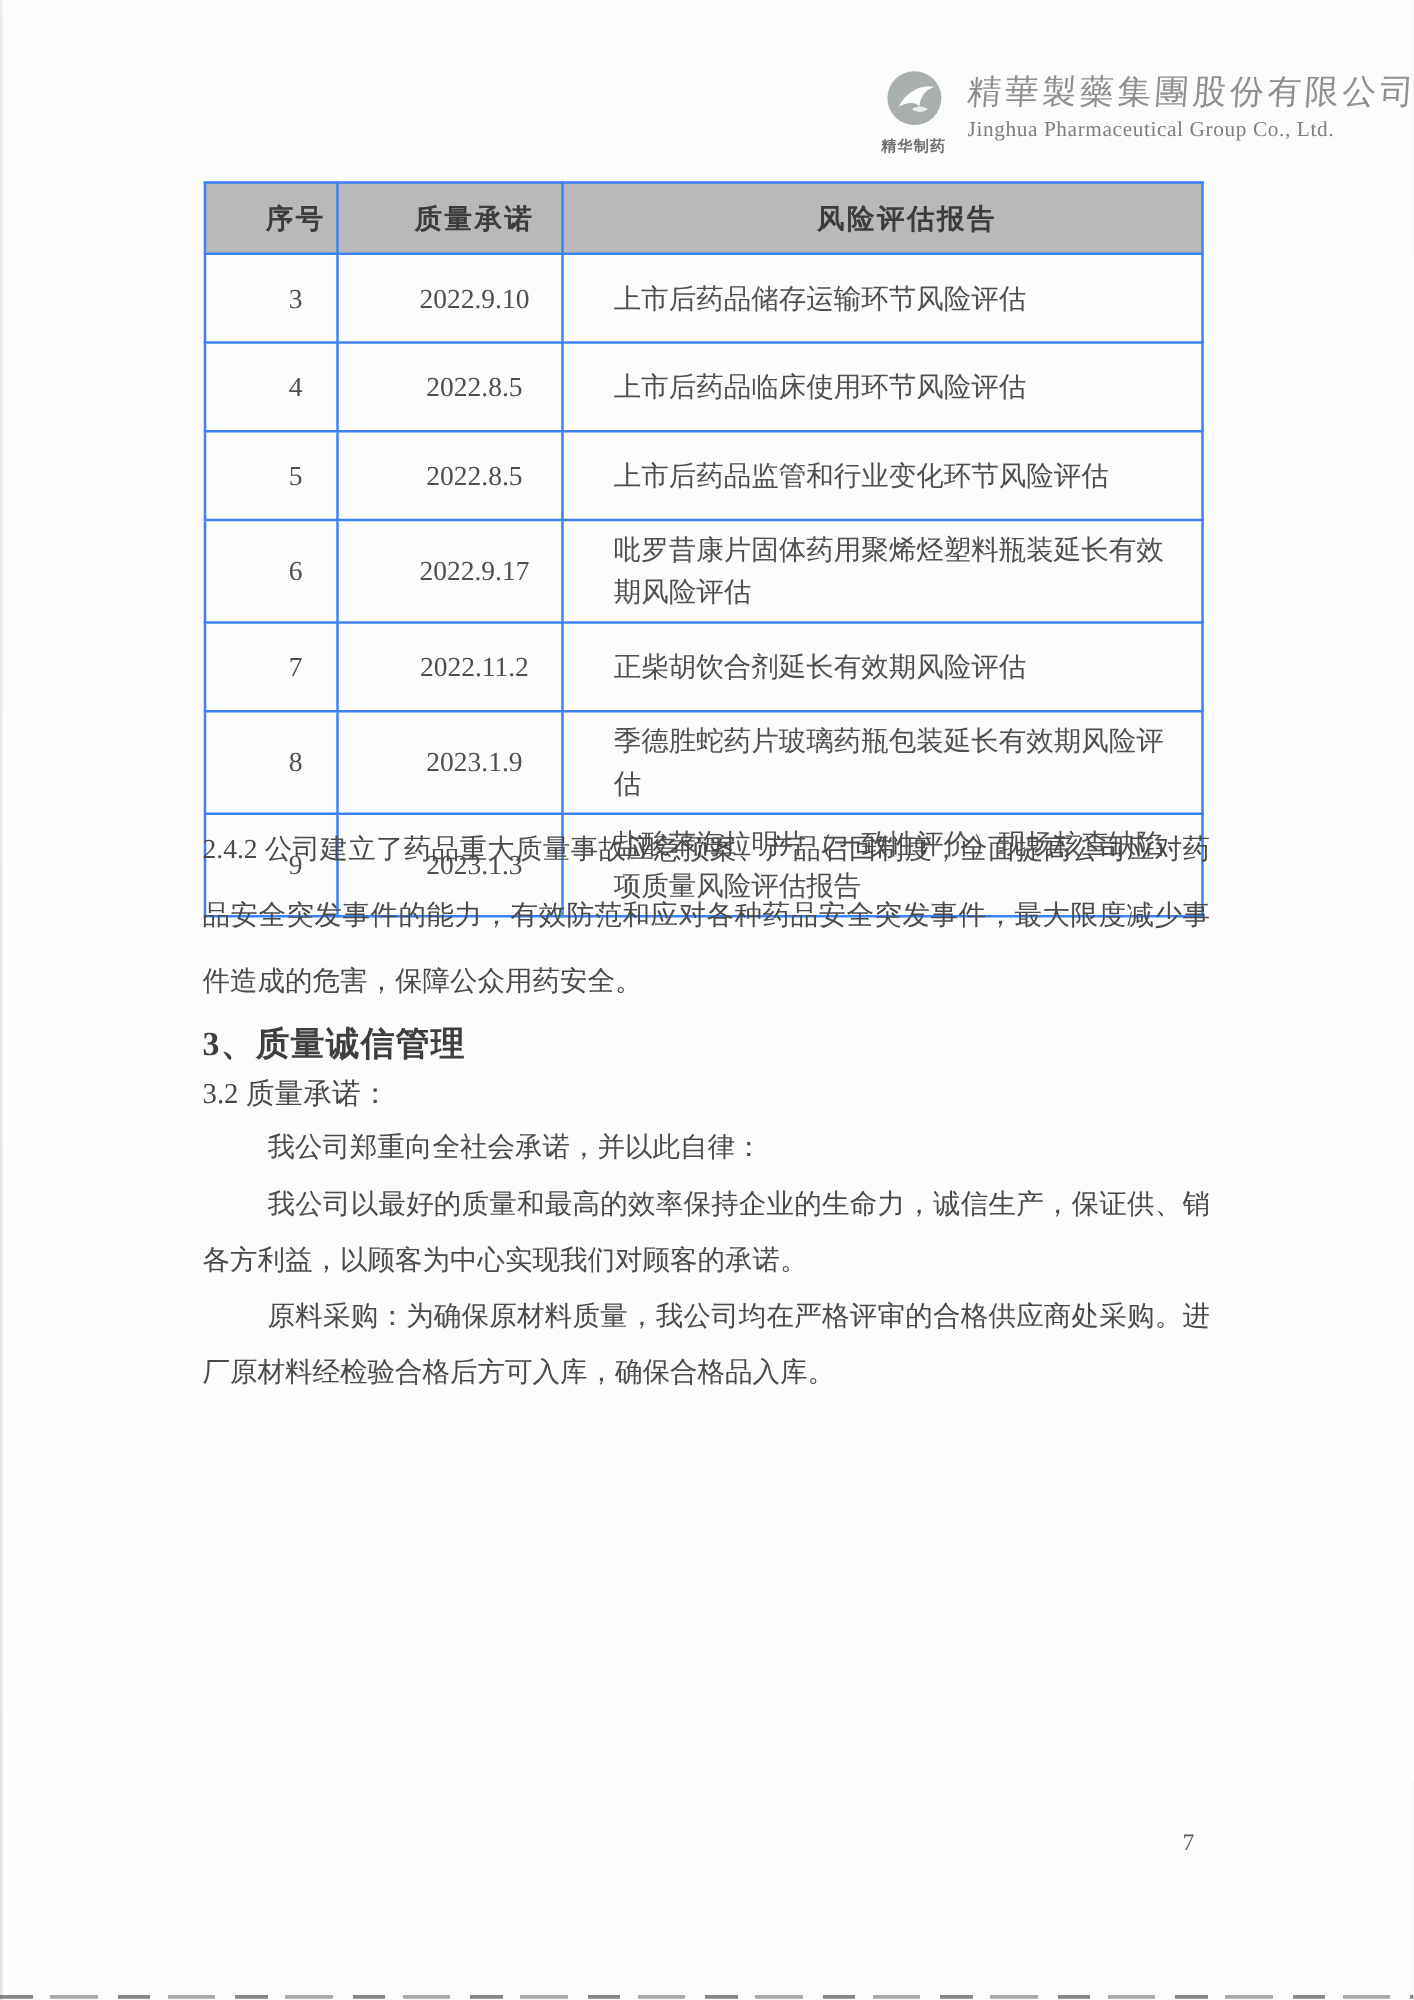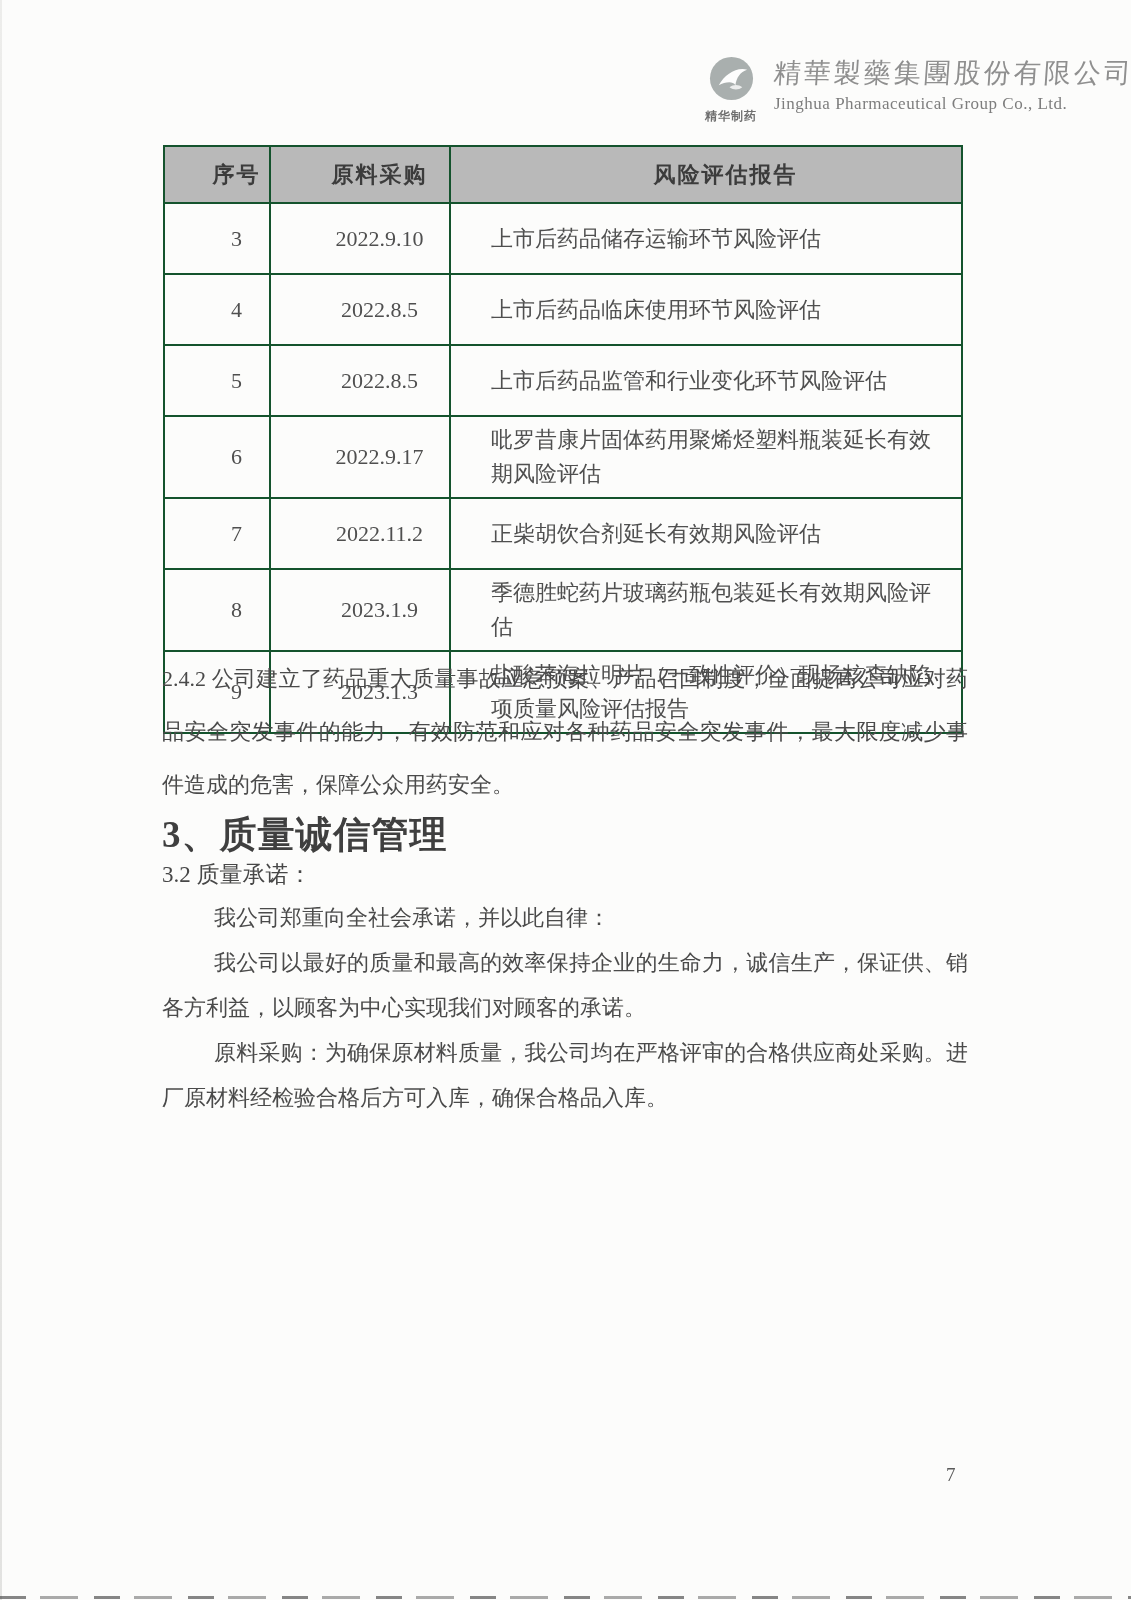--- a/index.html
+++ b/index.html
@@ -29,40 +29,40 @@
   }
   .brand-en{
     margin-top:3px;font-size:17px;color:#7d7d7d;letter-spacing:.5px;white-space:nowrap;
   }
   
   .risk-table{
     position:absolute;left:163px;top:145px;
     width:800px;border-collapse:collapse;table-layout:fixed;
     font-size:22px;color:#4f4f4f;
   }
-  .risk-table th,.risk-table td{border:2px solid #14532d;padding-left:40px;}
+  .risk-table th,.risk-table td{border:2px solid #3b82f6;padding-left:40px;}
   .risk-table th{
     height:53px;background:#b9b9b9;color:#3c3c3c;
     font-weight:600;letter-spacing:2px;
   }
   .risk-table td{height:57px;background:#fcfcfb;}
   .col-no{width:106px;}
   .col-date{width:180px;}
   .cell-center{text-align:center;}
   .cell-report{text-align:left;padding:6px 10px;line-height:34px;}
   
   .body-text{
     position:absolute;left:162px;top:652px;width:806px;
     font-size:22px;line-height:45px;text-align:justify;
   }
   .body-text p{margin:0;}
   .p242{line-height:53px;margin-bottom:4px !important;}
   .indent{text-indent:52px;}
   .h-main{
-    margin:10px 0 12px 0;font-size:37px;font-weight:700;color:#3f3f3f;
+    margin:10px 0 12px 0;font-size:27px;font-weight:700;color:#3f3f3f;
     letter-spacing:1px;line-height:40px;
   }
   .h-sub{margin:2px 0 0 0;font-size:23px;font-weight:400;color:#474747;line-height:40px;}
   
   .page-number{
     position:absolute;left:946px;top:1464px;
     font-size:19px;color:#5a5a5a;
   }
   .scan-left{
     position:absolute;left:0;top:0;bottom:0;width:2px;
@@ -102,21 +102,21 @@
 
   <table class="risk-table">
     <colgroup>
         <col class="col-no">
         <col class="col-date">
         <col>
       </colgroup>
     <thead>
       <tr>
         <th>序号</th>
-        <th>原料采购</th>
+        <th>质量承诺</th>
         <th>风险评估报告</th>
       </tr>
     </thead>
     <tbody>
       <tr>
         <td class="cell-center">3</td>
         <td class="cell-center">2022.9.10</td>
         <td class="cell-report">上市后药品储存运输环节风险评估</td>
       </tr>
       <tr>

